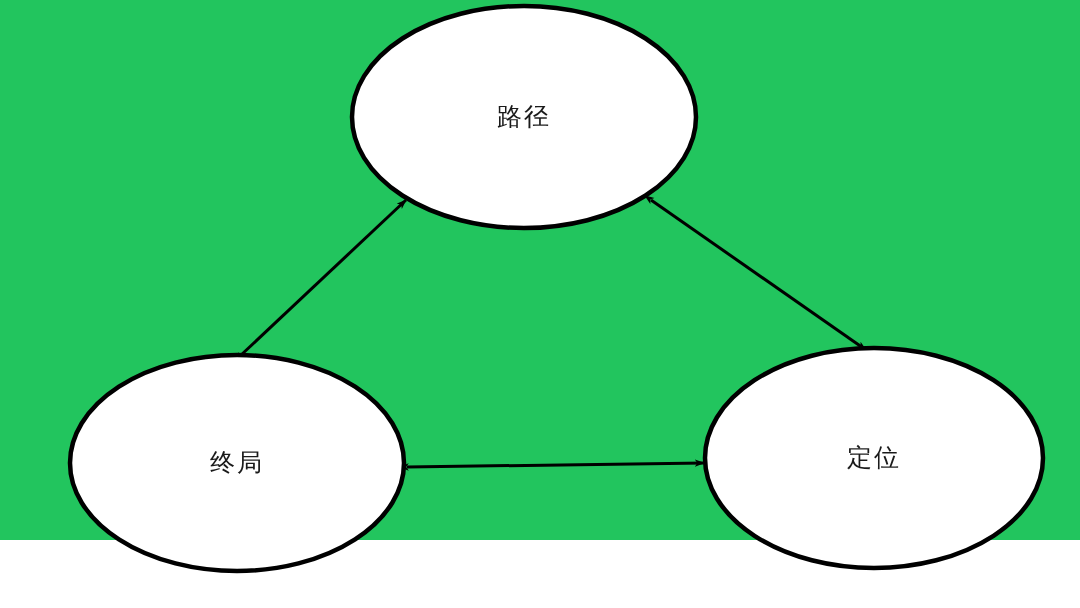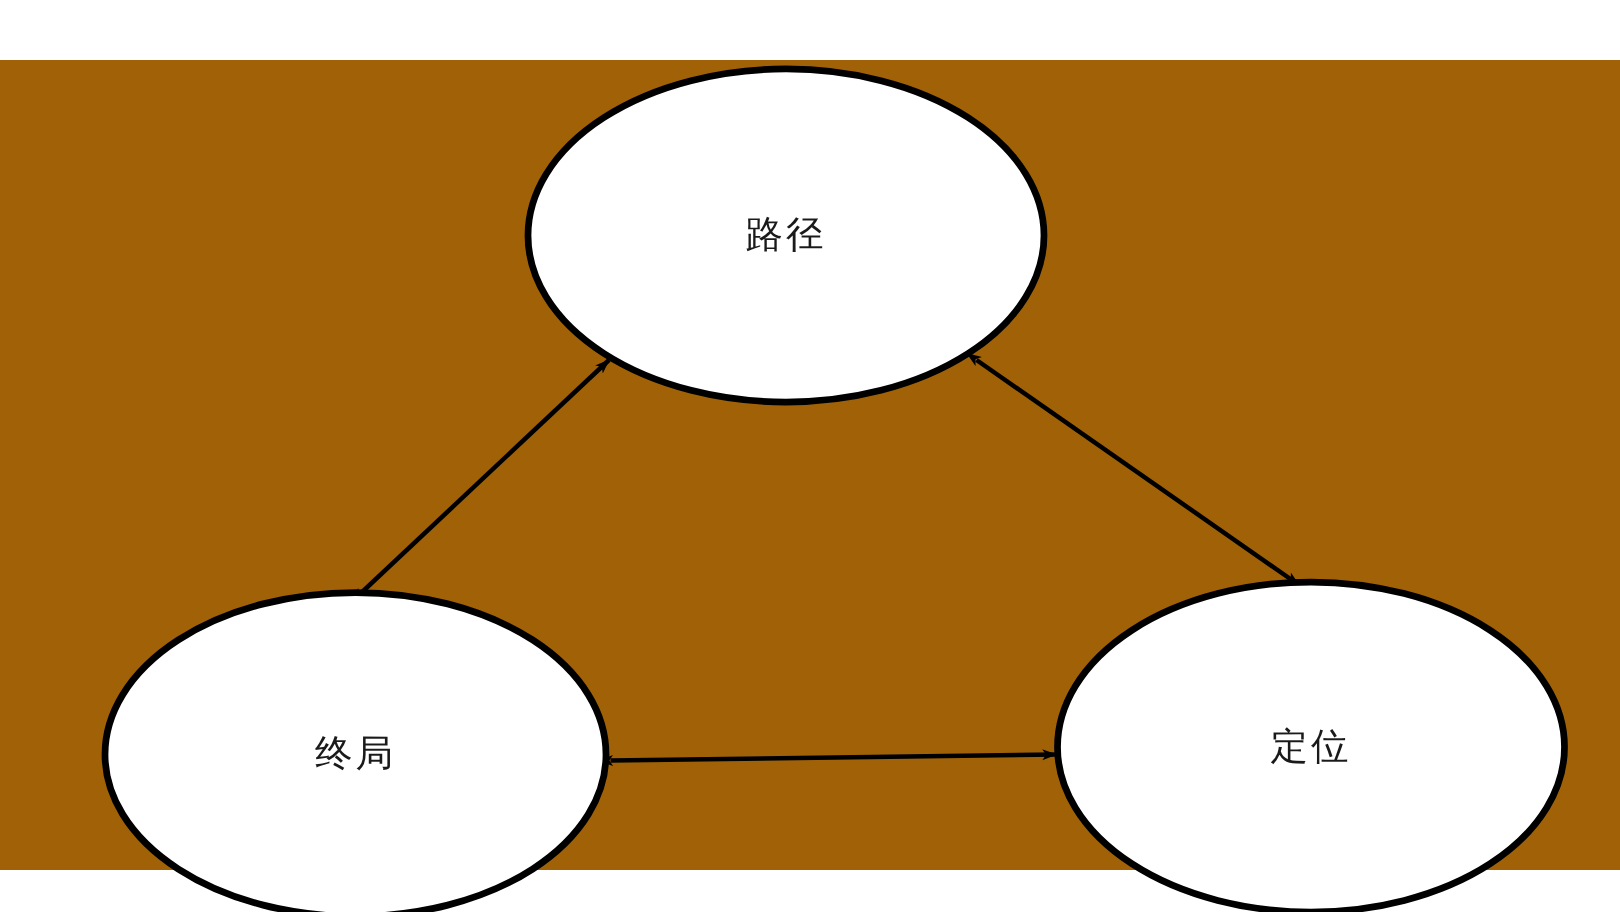--- a/index.html
+++ b/index.html
@@ -11,22 +11,21 @@
   body {
     width: 1080px;
     height: 608px;
     overflow: hidden;
     font-family: "Liberation Serif", "DejaVu Serif", serif;
   }
   #diagram-canvas {
     position: relative;
     width: 1080px;
     height: 540px;
-    background: #a16207;
-    margin-top: 40px;
+    background: #22c55e;
   }
   #diagram-svg {
     position: absolute;
     top: 0;
     left: 0;
     width: 1080px;
     height: 608px;
     display: block;
   }
   .node-ellipse {

